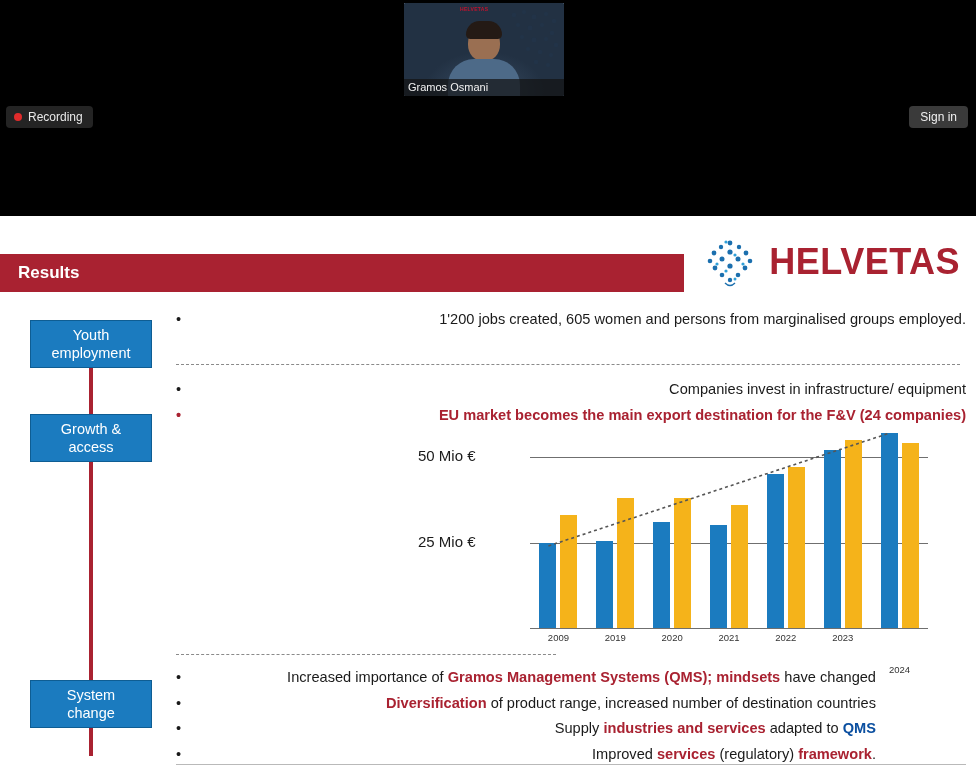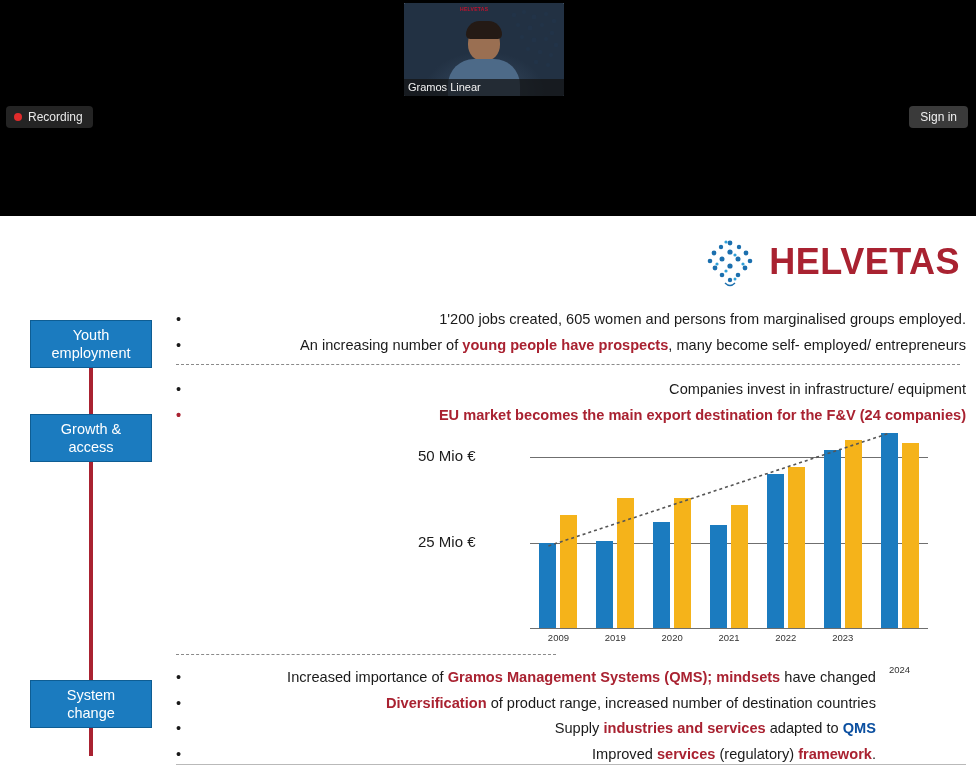--- a/index.html
+++ b/index.html
@@ -338,33 +338,36 @@
             <circle cx="34" cy="43" r="2.3"></circle>
           <circle cx="45" cy="46" r="2"></circle>
             <circle cx="30" cy="53" r="2.2"></circle>
             <circle cx="42" cy="56" r="2"></circle>
         </g>
       </svg>
       <div class="vc-head"></div>
       <div class="vc-hair"></div>
       <div class="vc-body"></div>
     </div>
-    <div class="vc-name">Gramos Linear</div>
+    <div class="vc-name">Gramos Osmani</div>
   </div>
 
   <div class="rec-pill">
     <span class="rec-dot"></span>
     <span>Recording</span>
   </div>
 
   <div class="signin-btn">Sign in</div>
 </div>
 
 <div class="slide">
 
+  <div class="title-bar">
+    <div class="title-text">Results</div>
+  </div>
 
   <div class="brand">
     <svg class="brand-globe" viewBox="0 0 62 56">
       <g fill="#1b6fae">
         <circle cx="31" cy="9" r="2.4"></circle>
           <circle cx="22" cy="13" r="2.2"></circle>
           <circle cx="40" cy="13" r="2.2"></circle>
         <circle cx="15" cy="19" r="2.4"></circle>
           <circle cx="31" cy="18" r="2.6"></circle>
           <circle cx="47" cy="19" r="2.4"></circle>
@@ -398,21 +401,20 @@
   </div>
   <div class="flow-box b2">
     <span>Growth &amp;<br>access</span>
   </div>
   <div class="flow-box b3">
     <span>System<br>change</span>
   </div>
 
   <div class="bullets sec1">
     <div class="bullet">1'200 jobs created, 605 women and persons from marginalised groups employed.</div>
-    <div class="bullet">An increasing number of <b class="red">young people have prospects</b>, many become self- employed/ entrepreneurs</div>
   </div>
   <div class="dash-sep s1"></div>
 
   <div class="bullets sec2">
     <div class="bullet">Companies invest in infrastructure/ equipment</div>
     <div class="bullet red">EU market becomes the main export destination for the F&amp;V (24 companies)</div>
   </div>
 
   <div class="chart">
     <div class="y-label" id="ytick-top" style="left: -22px; top: 31.0323px;">50 Mio €</div>

